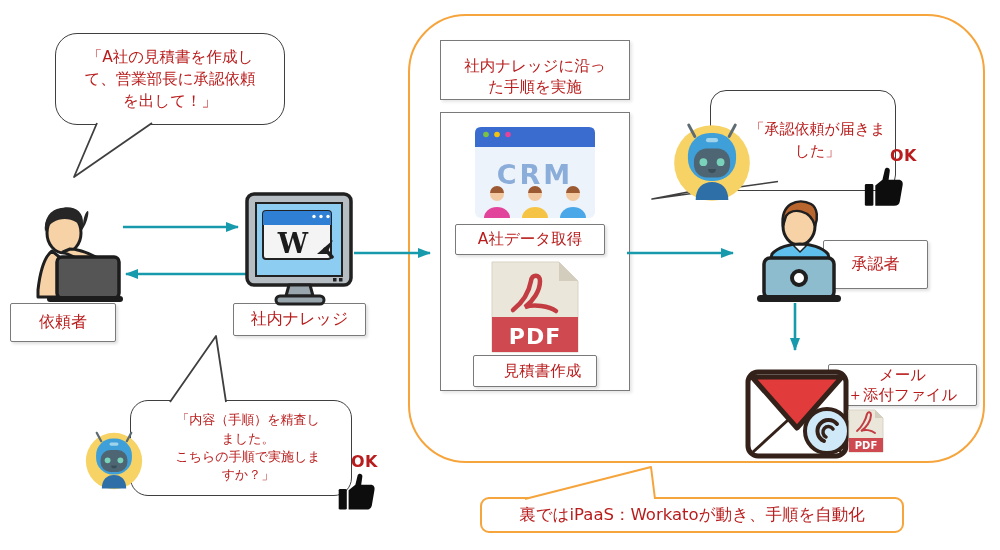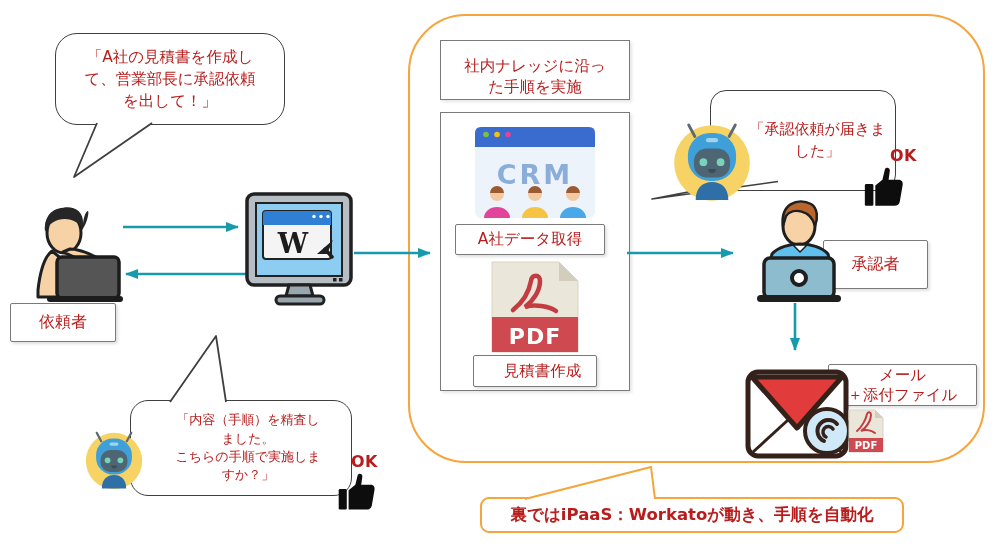--- a/index.html
+++ b/index.html
@@ -27,21 +27,21 @@
   }
   .orange-box{
     position:absolute;left:408px;top:14px;width:577px;height:449px;
     border:2.5px solid var(--orange);border-radius:58px;box-sizing:border-box;
     background:transparent;
   }
   .footer-callout{
     position:absolute;left:480px;top:497px;width:424px;height:36px;
     border:2px solid var(--orange);border-radius:9px;background:#fff;
     display:flex;align-items:center;justify-content:center;
-    font-weight:bold;font-size:16.5px;box-sizing:border-box;
+    font-weight:normal;font-size:16.5px;box-sizing:border-box;
   }
   .ok-text{position:absolute;font-weight:bold;font-size:16px;letter-spacing:.5px;}
   .overlay{position:absolute;left:0;top:0;pointer-events:none;}
   .serif{font-family:"DejaVu Serif","Liberation Serif",serif;}
 </style>
 </head>
 <body>
 
 <div class="canvas" style="--teal: #189aad; --orange: #f6a43c;">
 
@@ -62,20 +62,23 @@
 
   <div class="bubble" style="left:710px;top:90px;width:186px;height:101px;border-radius:16px;padding-left:30px;padding-right:1px;">
     <span class="t" style="font-size:15px;">「承認依頼が届きま
 した」</span>
   </div>
 
   <div class="labelbox" style="left:10px;top:303px;width:106px;height:39px;font-size:16px;">
     <span>依頼者</span>
   </div>
 
+  <div class="labelbox" style="left:233px;top:303px;width:133px;height:33px;font-size:16px;">
+    <span>社内ナレッジ</span>
+  </div>
 
   <div class="panelbox" style="left:440px;top:40px;width:190px;height:60px;display:flex;align-items:flex-end;justify-content:center;text-align:center;">
     <span class="ml" style="font-size:15.5px;line-height:1.4;">社内ナレッジに沿っ
 た手順を実施</span>
   </div>
 
   <div class="panelbox" style="left:440px;top:112px;width:190px;height:279px;"></div>
 
   <div class="labelbox" style="left:455px;top:224px;width:150px;height:31px;">
     <span>A社データ取得</span>

